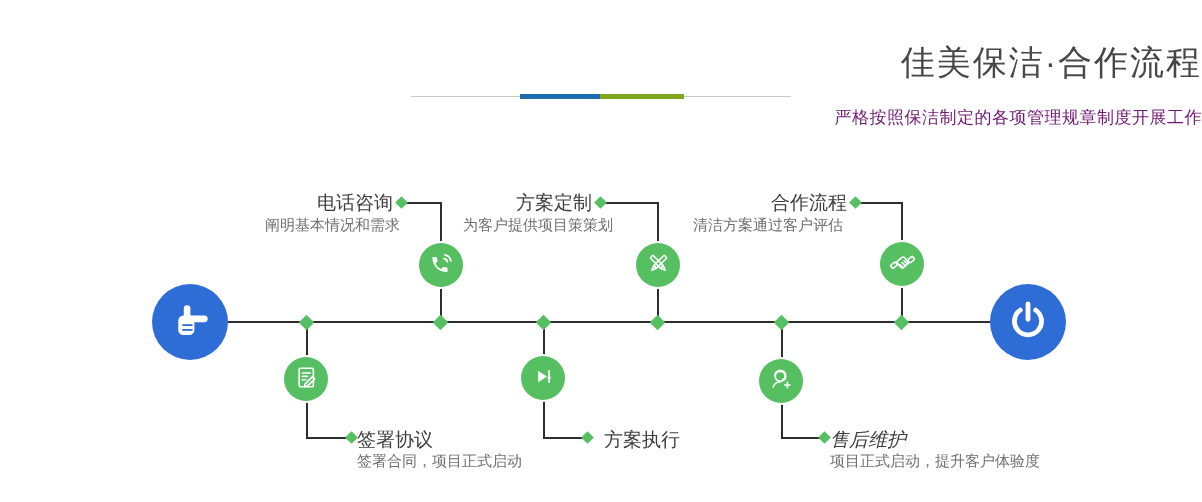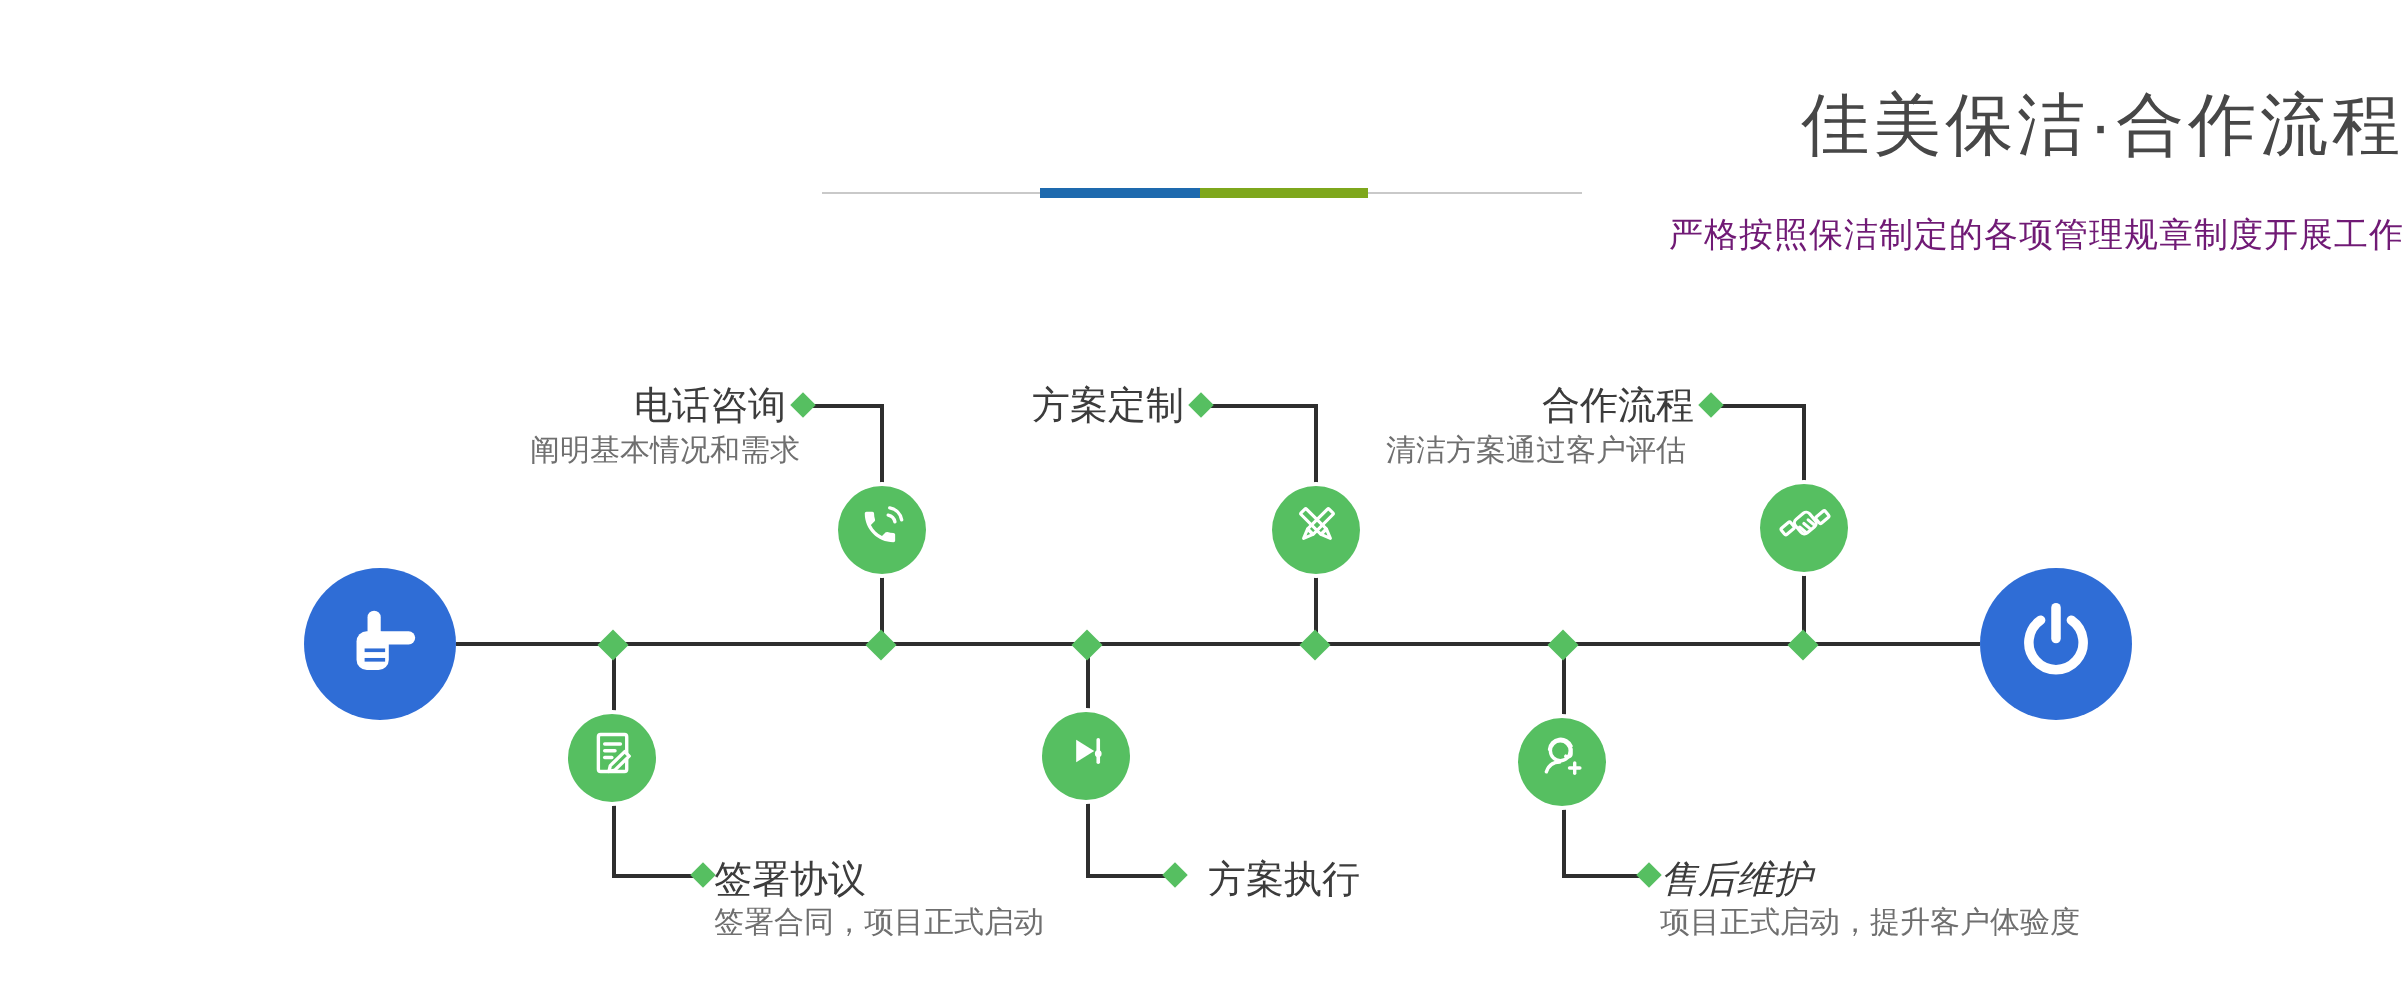--- a/index.html
+++ b/index.html
@@ -116,20 +116,21 @@
         <path fill="#ffffff" transform="scale(0.75) translate(2.2,5.2)" d="M6.62 10.79c1.44 2.83 3.76 5.14 6.59 6.59l2.2-2.21c.27-.27.67-.36 1.02-.24 1.12.37 2.33.57 3.57.57.55 0 1 .45 1 1V20c0 .55-.45 1-1 1-9.39 0-17-7.61-17-17 0-.55.45-1 1-1h3.5c.55 0 1 .45 1 1 0 1.25.2 2.45.57 3.57.11.35.03.74-.25 1.02l-2.2 2.2z"></path>
         <g fill="none" stroke="#ffffff" stroke-width="1.5" stroke-linecap="round">
           <path d="M14.3 7.6c1.5.3 2.7 1.5 3 3"></path>
           <path d="M15 4.4c2.7.5 4.8 2.6 5.3 5.3"></path>
         </g>
       </svg>
     </span>
   </div>
 
   <div class="step-title ta-r" style="top:190px;right:610px;">方案定制</div>
+  <div class="step-desc  ta-r" style="top:216px;right:589px;">为客户提供项目策策划</div>
   <div class="node-circle" style="top:243px;left:636px;">
     <span>
       <svg viewBox="0 0 24 24" fill="none" stroke="#ffffff" stroke-width="1.4" stroke-linejoin="round">
         <g transform="rotate(45 12 12)">
           <rect x="3.2" y="10.3" width="13" height="3.4" rx="0.5"></rect>
           <path d="M16.2 10.3l4.2 1.7-4.2 1.7z"></path>
         </g>
         <g transform="rotate(135 12 12)">
           <rect x="3.2" y="10.3" width="13" height="3.4" rx="0.5"></rect>
           <path d="M16.2 10.3l4.2 1.7-4.2 1.7z"></path>

